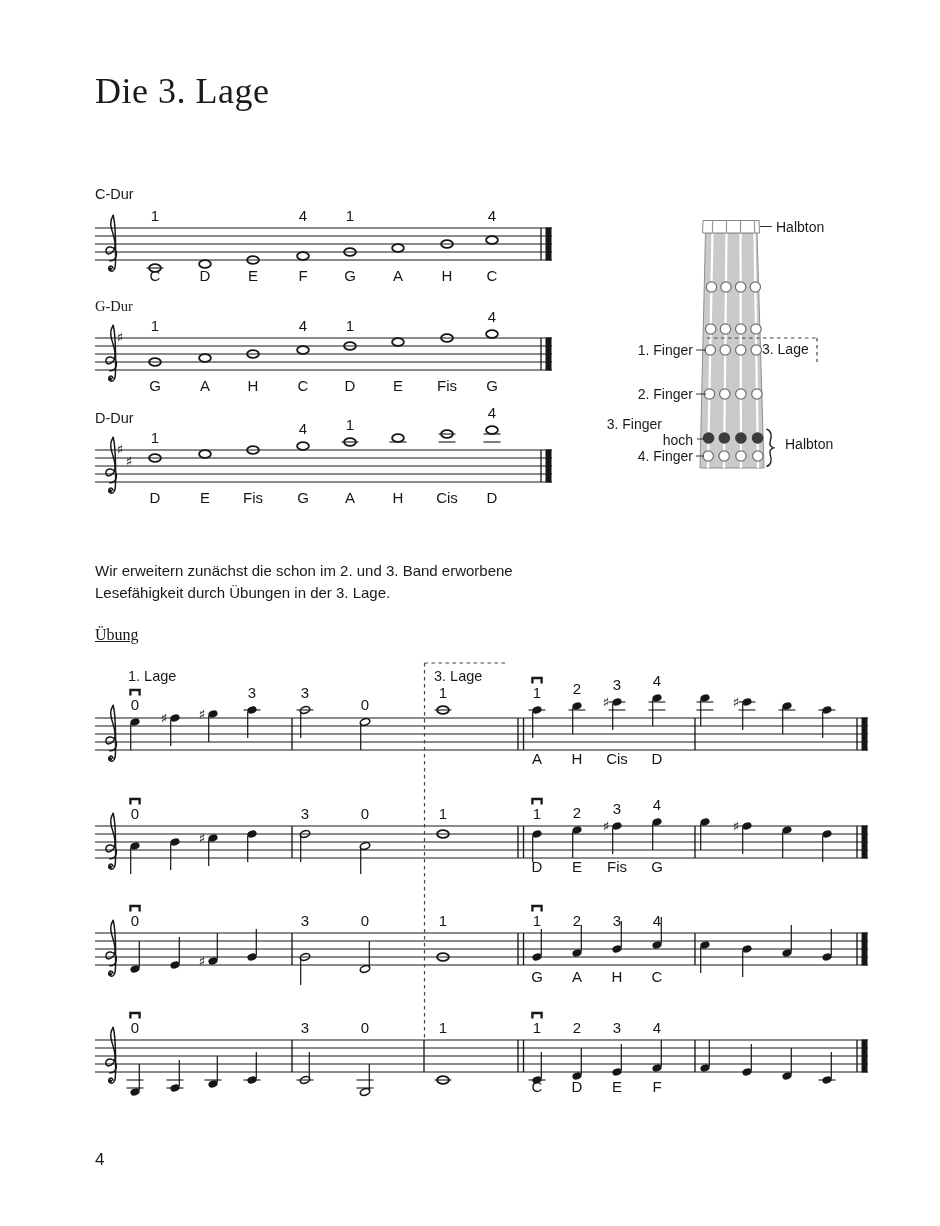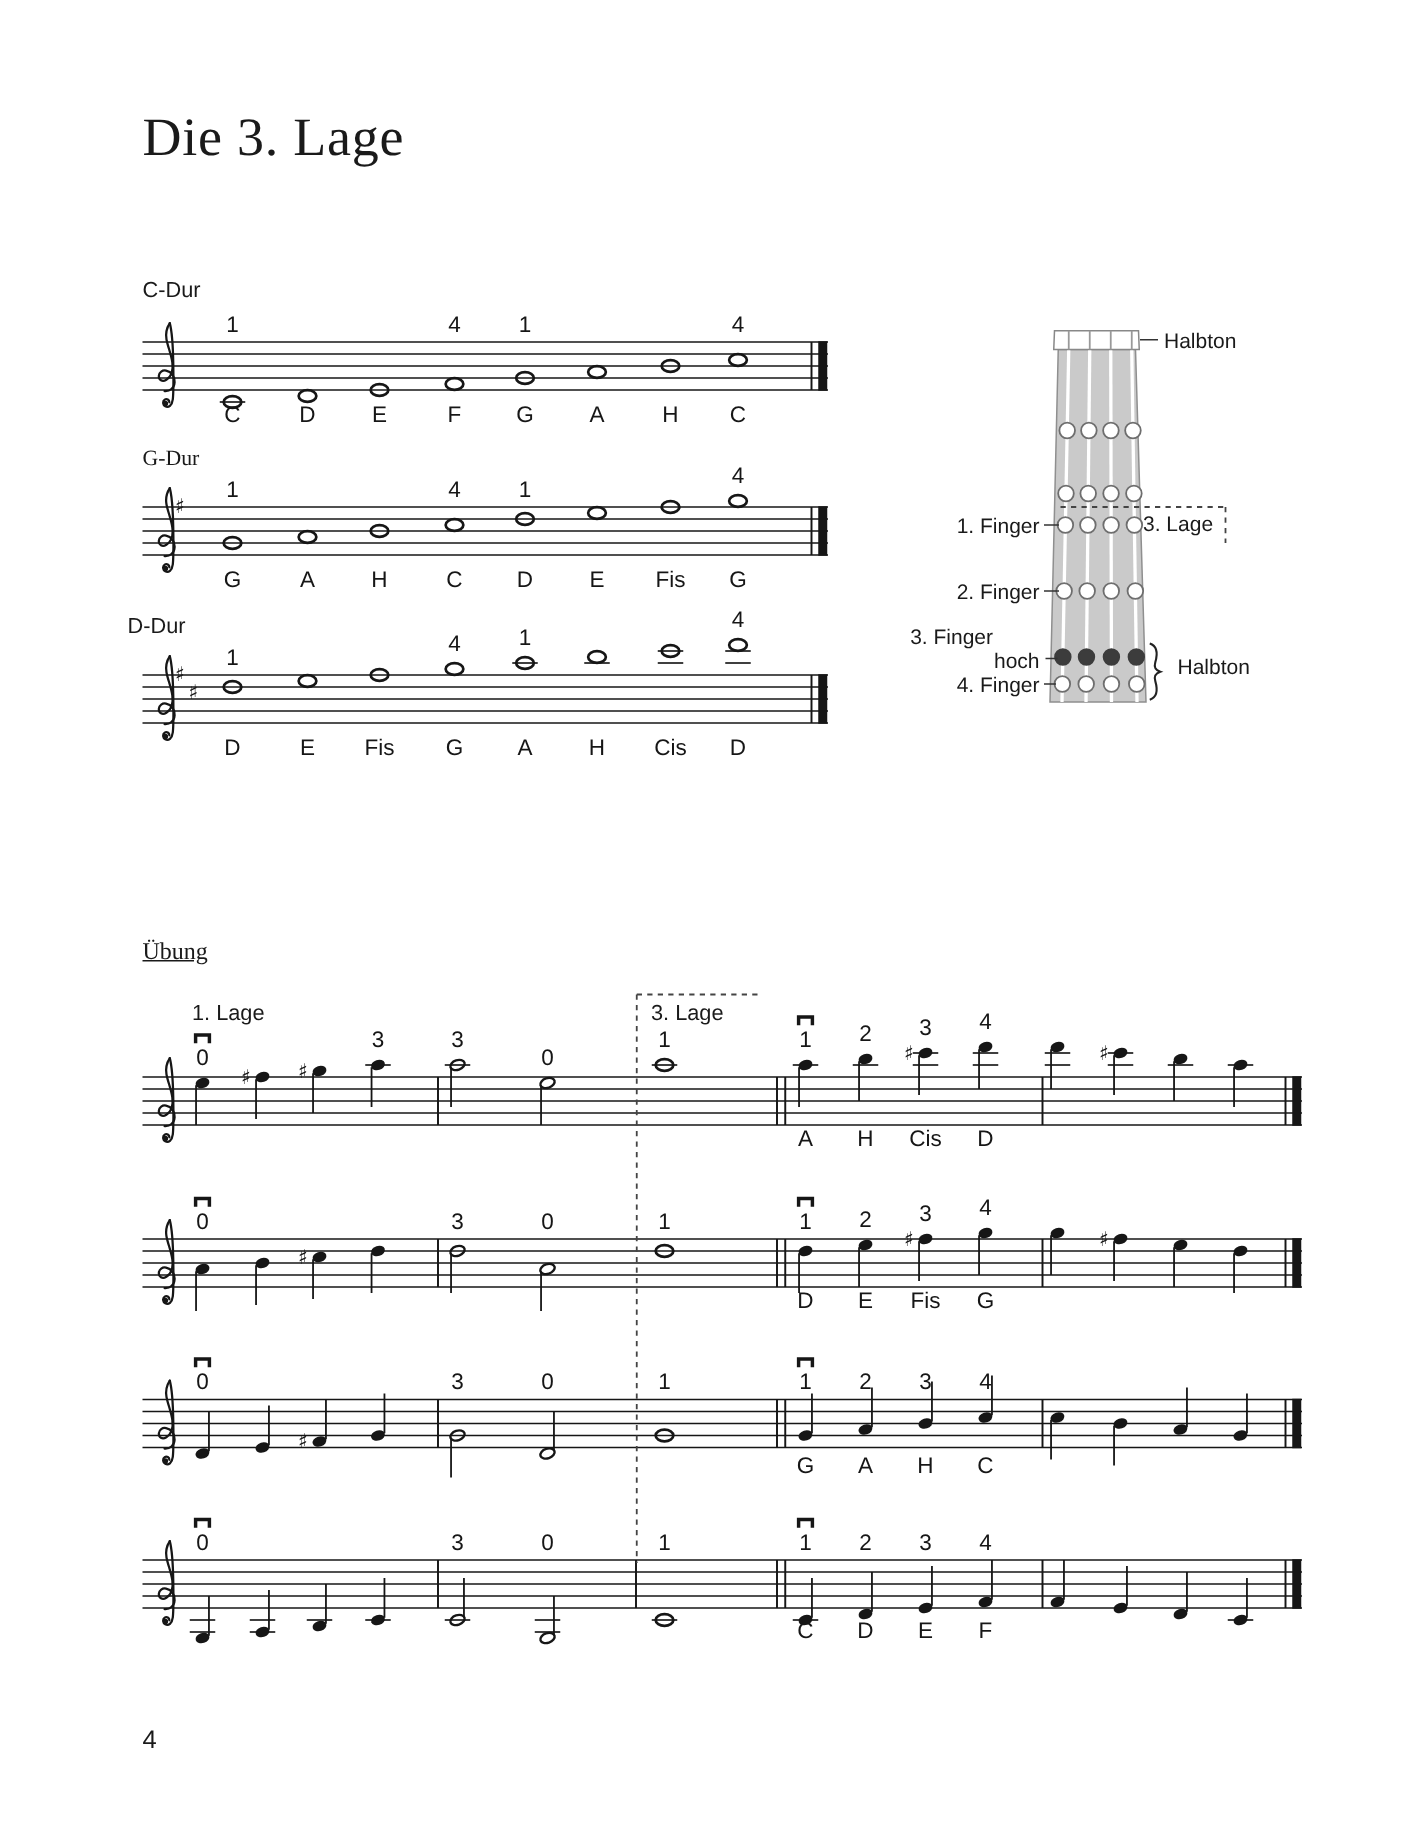--- a/index.html
+++ b/index.html
@@ -444,31 +444,33 @@
       <ellipse cx="827" cy="1080" rx="4.7" ry="3.4" fill="#161616" transform="rotate(-18 827 1080)"></ellipse>
       <line x1="831.3" y1="1078.5" x2="831.3" y2="1052" stroke="#161616" stroke-width="1.2"></line>
       <line x1="424.5" y1="663" x2="506" y2="663" stroke="#444444" stroke-width="1.2" stroke-dasharray="3.5 3.5"></line>
       <line x1="424.5" y1="663" x2="424.5" y2="1042" stroke="#444444" stroke-width="1.2" stroke-dasharray="3.5 3.5"></line>
     </svg>
 
   <div class="abs t title" style="left:95px;top:70px;">Die 3. Lage</div>
 
   <div class="abs t lbl" style="left:95px;top:186px;">C-Dur</div>
   <div class="abs t lbl" style="left:95px;top:298px;font-family:Liberation Serif, serif;">G-Dur</div>
-  <div class="abs t lbl" style="left:85px;top:410px;text-align:center;">D-Dur</div>
+  <div class="abs t lbl" style="left:95px;top:410px;text-align:center;">D-Dur</div>
 
   <div class="abs t small" style="left:776px;top:219px;">Halbton</div>
   <div class="abs t small r" style="left:600px;top:342px;width:93px;">1. Finger</div>
   <div class="abs t small" style="left:762px;top:341px;">3. Lage</div>
   <div class="abs t small r" style="left:600px;top:386px;width:93px;">2. Finger</div>
   <div class="abs t small r" style="left:569px;top:416px;width:93px;">3. Finger</div>
   <div class="abs t small r" style="left:600px;top:432px;width:93px;">hoch</div>
   <div class="abs t small r" style="left:600px;top:448px;width:93px;">4. Finger</div>
   <div class="abs t small" style="left:785px;top:436px;">Halbton</div>
 
+  <div class="abs t para" style="left:95px;top:560px;">Wir erweitern zunächst die schon im 2. und 3. Band erworbene</div>
+  <div class="abs t para" style="left:95px;top:582px;">Lesefähigkeit durch Übungen in der 3. Lage.</div>
 
   <div class="abs t h2" style="left:95px;top:626px;">Übung</div>
 
   <div class="abs t lbl" style="left:128px;top:668px;">1. Lage</div>
   <div class="abs t lbl" style="left:434px;top:668px;">3. Lage</div>
 
   <div class="abs t pagenum" style="left:95px;top:1150px;">4</div>
 </div>
 
 </body></html>

